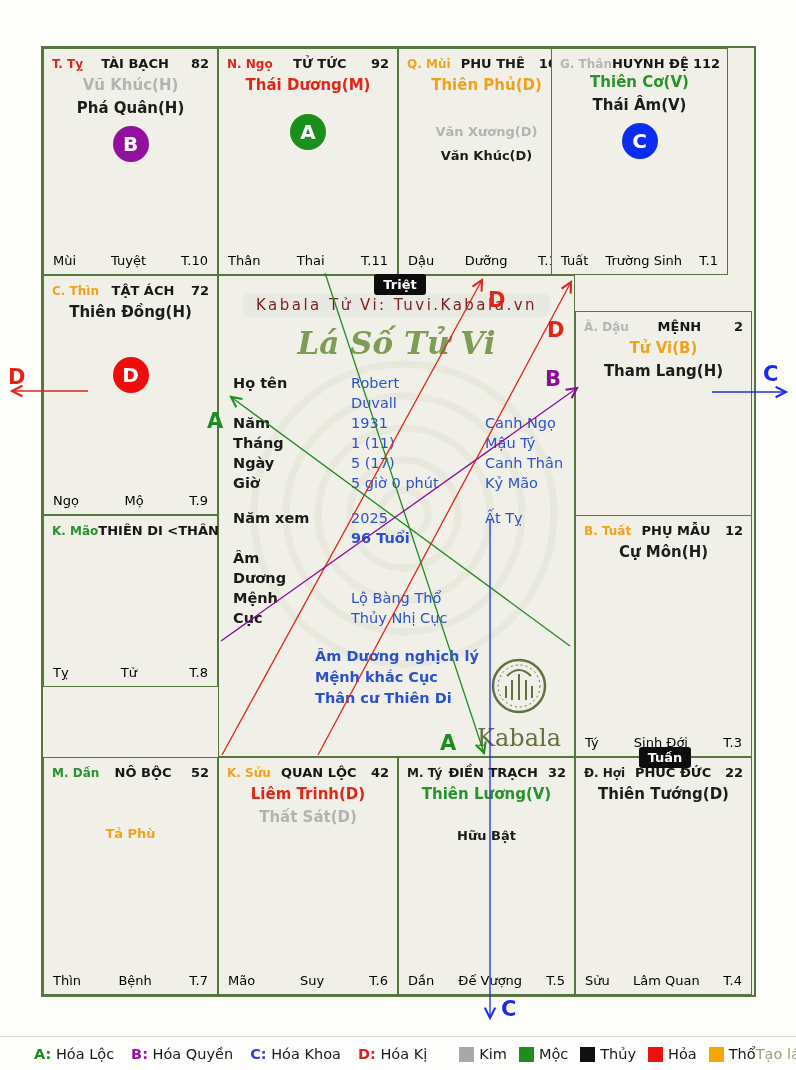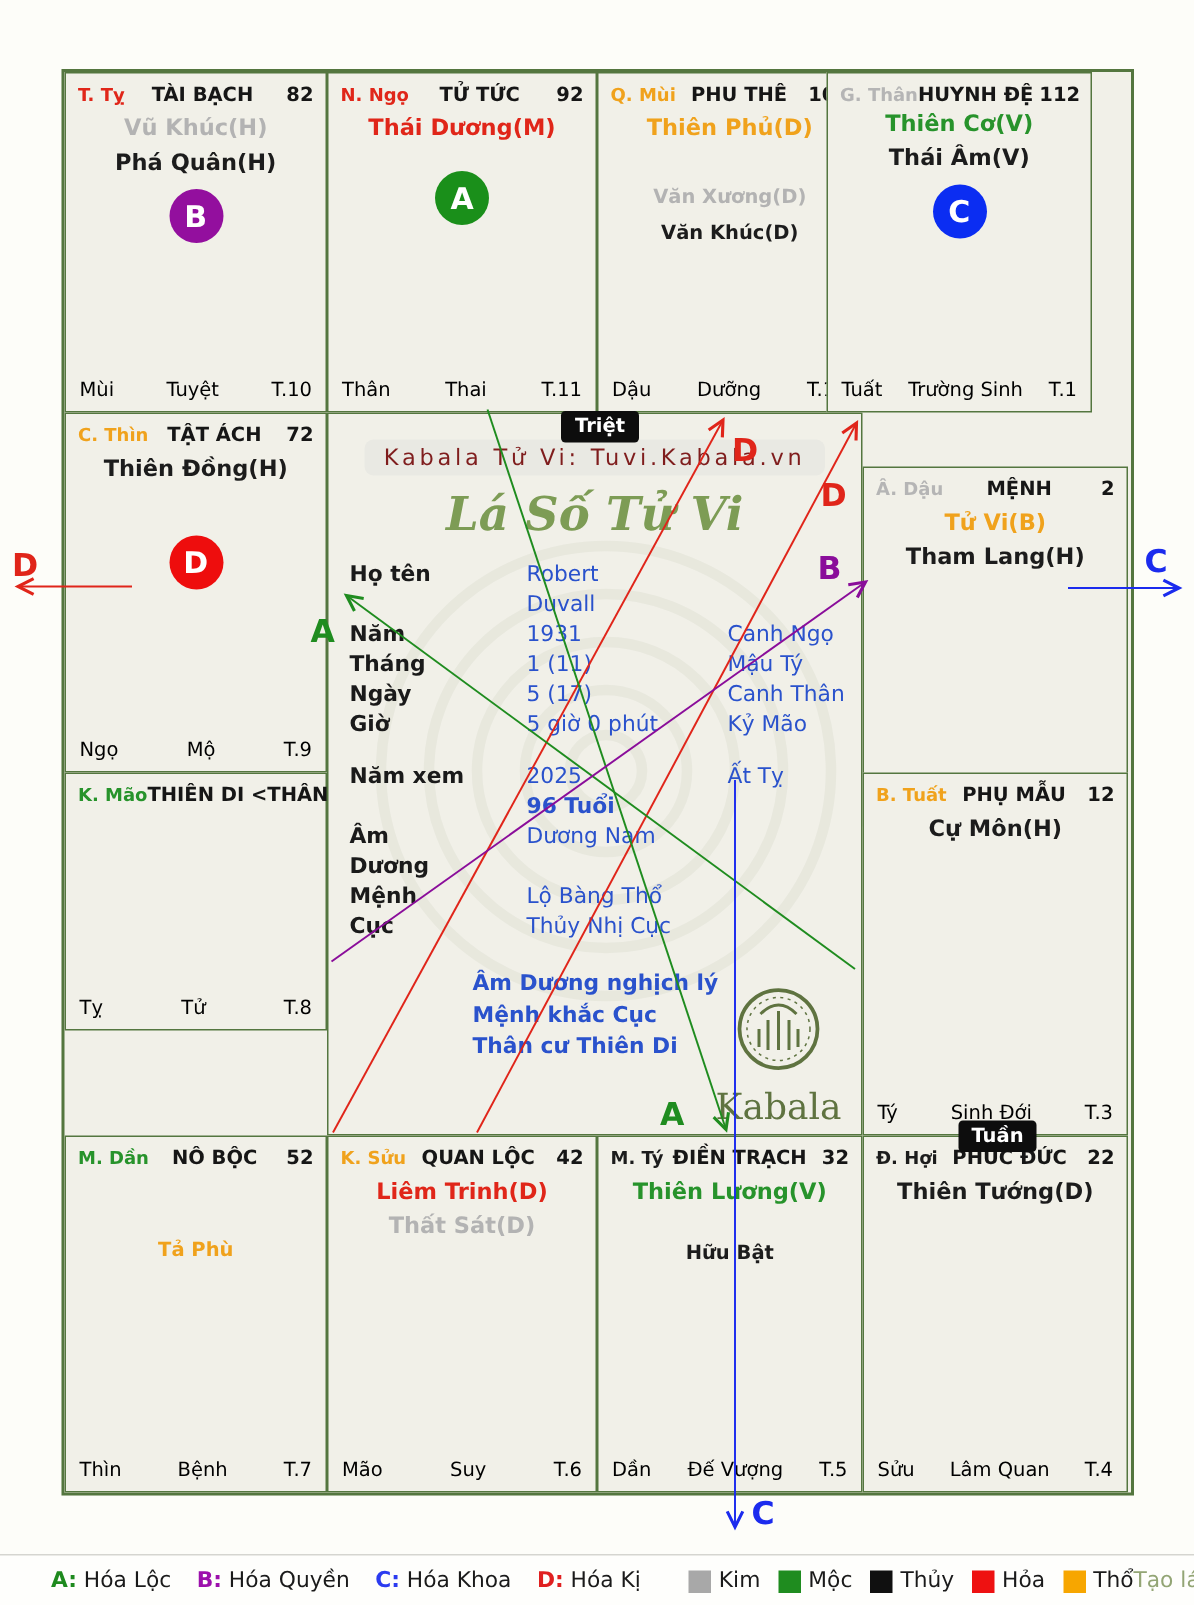--- a/index.html
+++ b/index.html
@@ -290,21 +290,20 @@
         <span class="iv1">2025</span>
         <span class="iv2">Ất Tỵ</span>
       </div>
     <div class="irow">
         <span class="ilabel"></span>
         <span class="iv1 strong">96 Tuổi</span>
         <span class="iv2"></span>
       </div>
     <div class="irow">
         <span class="ilabel">Âm Dương</span>
-        <span class="iv1">Dương Nam</span>
         <span class="iv2"></span>
       </div>
     <div class="irow">
         <span class="ilabel">Mệnh</span>
         <span class="iv1">Lộ Bàng Thổ</span>
         <span class="iv2"></span>
       </div>
     <div class="irow">
         <span class="ilabel">Cục</span>
         <span class="iv1">Thủy Nhị Cục</span>

